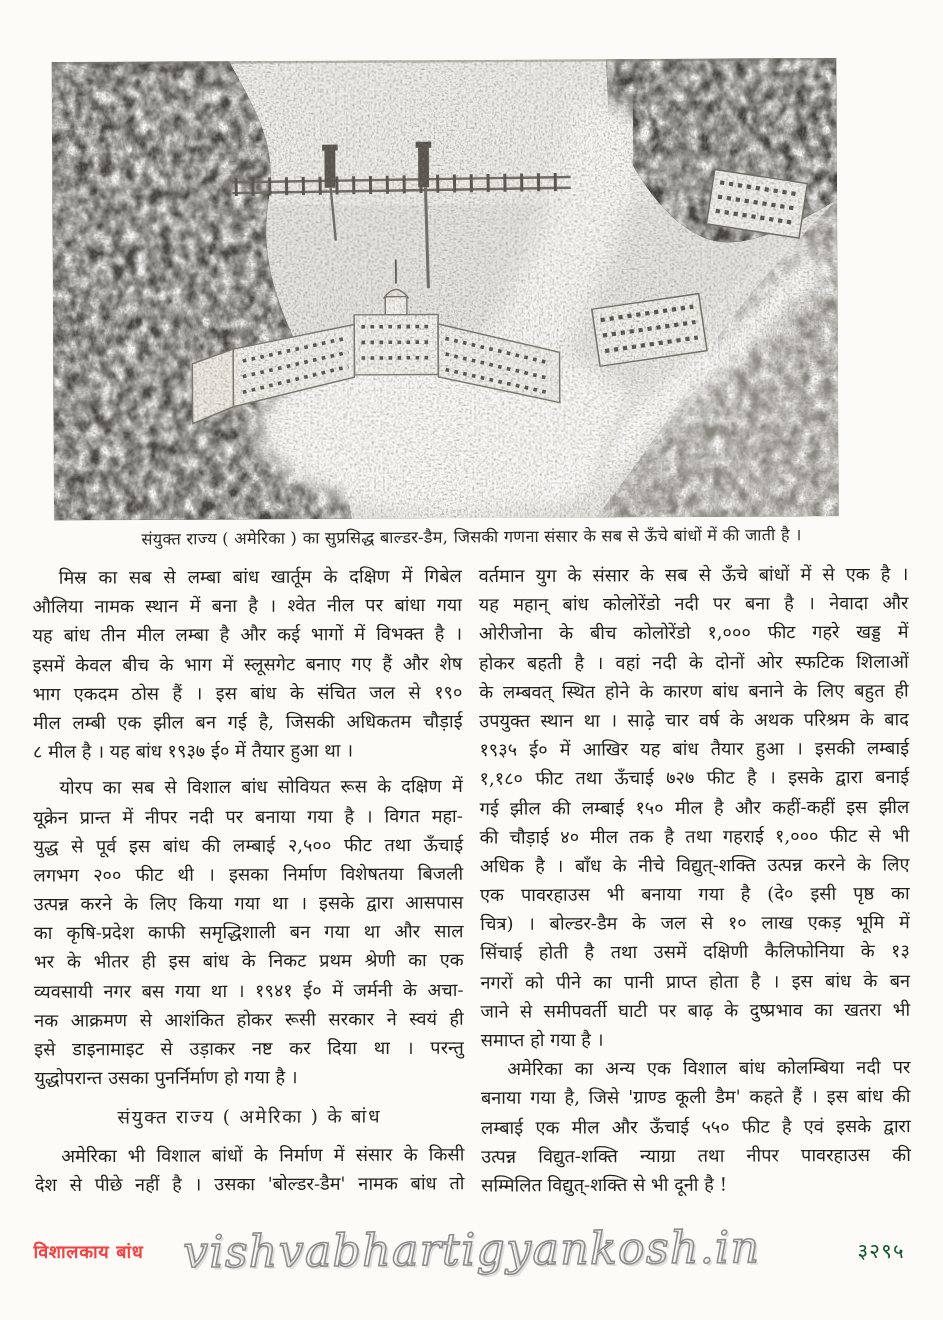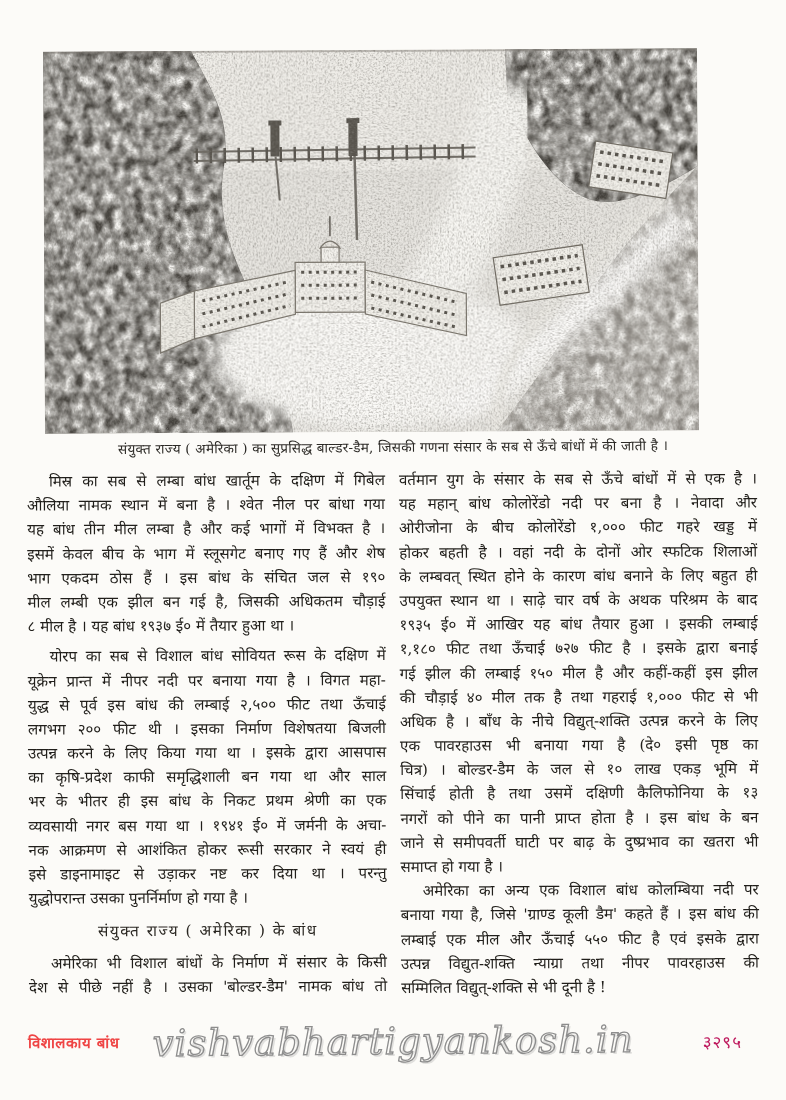--- a/index.html
+++ b/index.html
@@ -61,22 +61,22 @@
   .watermark{
     position:absolute;left:50%;top:2px;
     transform:translateX(-50%) rotate(-0.5deg);
     font-style:italic;font-size:37px;letter-spacing:1px;
     color:rgba(255,255,255,0.05);
     -webkit-text-stroke:1.3px #8d8d8d;
     text-shadow:2px 2px 0 rgba(150,150,150,0.28);
     white-space:nowrap;
   }
   .page-number{
-    position:absolute;right:16px;top:12px;
-    font-size:17px;color:#be185d;letter-spacing:1px;
+    position:absolute;right:4px;top:12px;
+    font-size:17px;color:#14532d;letter-spacing:1px;
   }
 </style>
 </head>
 <body>
 
 <div class="page">
 
   <div class="photo">
     <svg viewBox="0 0 654 382" preserveAspectRatio="none">
       <defs>

